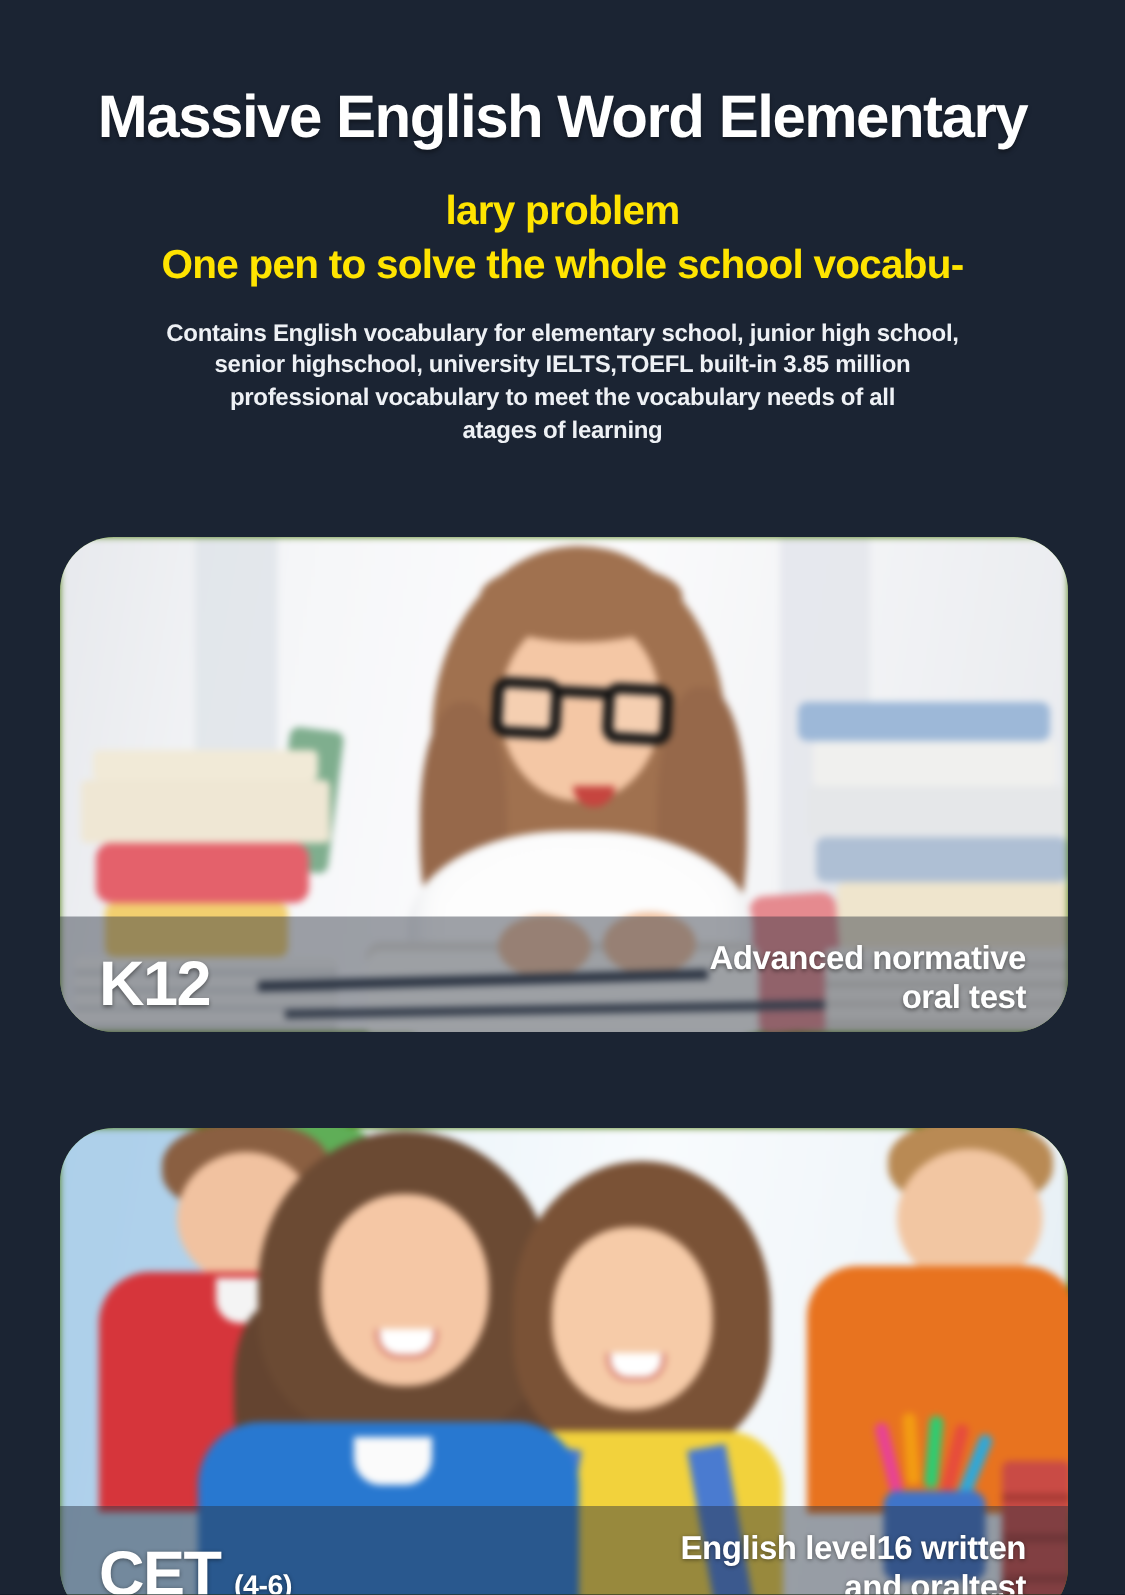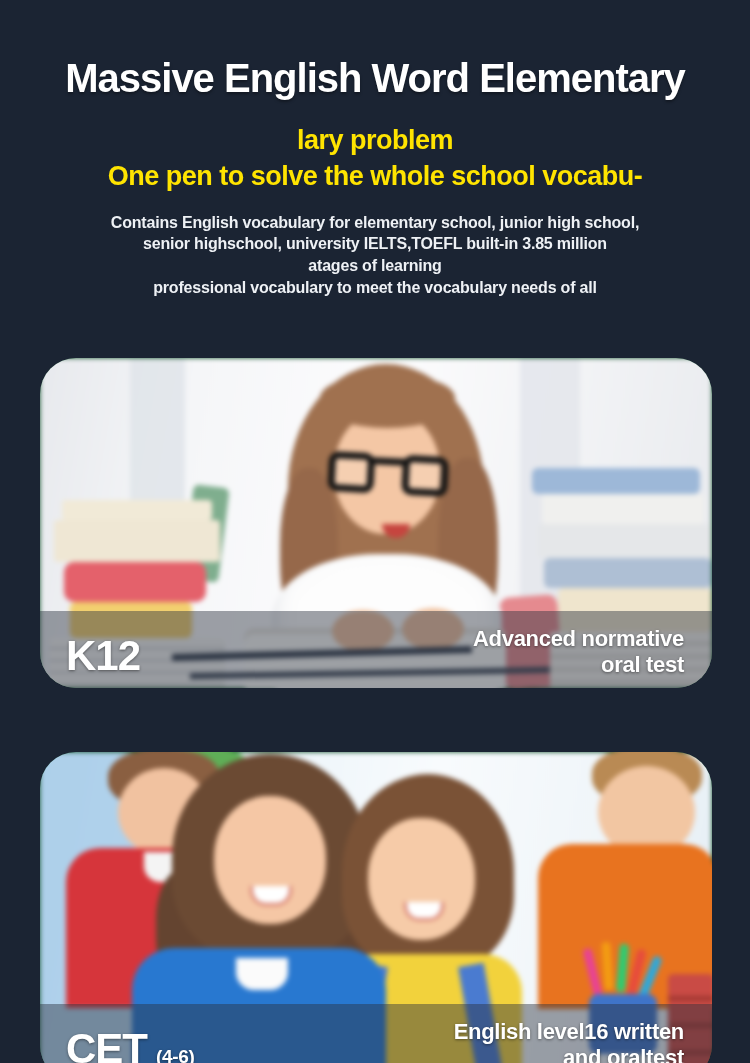--- a/index.html
+++ b/index.html
@@ -21,21 +21,21 @@
     line-height:1.33;
   }
   .description{
     margin:17px auto 0;text-align:center;
     font-size:16px;font-weight:600;letter-spacing:-.2px;color:#eef1f5;
     line-height:1.35;
   }
   
   .card{
     position:absolute;left:40px;width:672px;height:330px;
-    border-radius:36px;overflow:hidden;background:#14532d;
+    border-radius:36px;overflow:hidden;background:#4d7c0f;
   }
   .card-k12{top:358px;}
   .card-cet{top:752px;height:329px;}
   .photo-art{position:absolute;inset:0;filter:blur(2.5px);}
   .shape{position:absolute;}
   
   .band{
     position:absolute;left:0;right:0;bottom:0;height:77px;
     background:rgba(42,48,62,.45);
     display:flex;justify-content:space-between;align-items:flex-end;
@@ -154,22 +154,22 @@
   <h1 class="title">Massive English Word Elementary</h1>
 
   <div class="subtitle">
     <div>lary problem</div>
     <div>One pen to solve the whole school vocabu-</div>
   </div>
 
   <div class="description">
     <div>Contains English  vocabulary for elementary school, junior high school,</div>
     <div>senior highschool, university IELTS,TOEFL built-in 3.85 million</div>
+    <div>professional vocabulary to meet the vocabulary needs of all</div>
     <div>atages of learning</div>
-    <div>professional vocabulary to meet the vocabulary needs of all</div>
   </div>
 
   <div class="card card-k12">
     <div class="photo-art">
       <div class="shape p1-bg"></div>
       <div class="shape p1-stripe1"></div>
       <div class="shape p1-stripe2"></div>
       <div class="shape p1-bk-green"></div>
       <div class="shape p1-bk1"></div>
       <div class="shape p1-bk2"></div>

